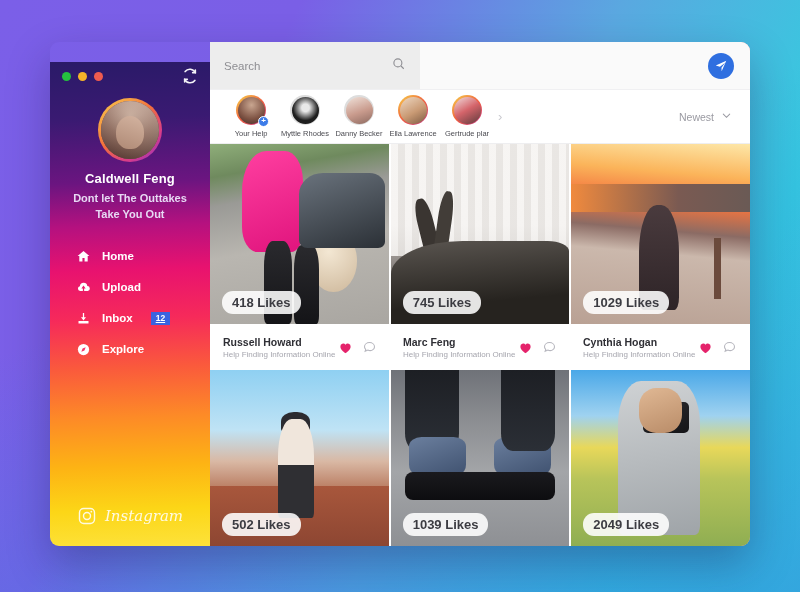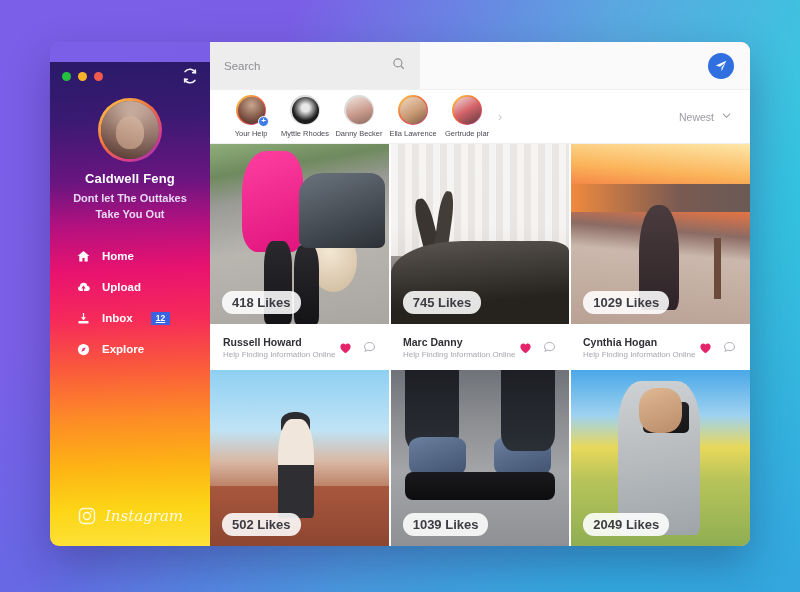--- a/index.html
+++ b/index.html
@@ -398,21 +398,21 @@
             </span>
             <span class="act">
               <svg viewBox="0 0 24 24" width="15" height="15" fill="none" stroke="#b6b6be" stroke-width="1.7">
                   <path d="M4 11a7 6 0 0 1 16 0 7 6 0 0 1-10.6 5.1L5 18l1-3.1A5.7 5.7 0 0 1 4 11z"></path>
                 </svg>
             </span>
           </div>
         </div>
         <div class="meta">
           <div class="meta-txt">
-            <div class="meta-name">Marc Danny</div>
+            <div class="meta-name">Marc Feng</div>
             <div class="meta-sub">Help Finding Information Online</div>
           </div>
           <div class="meta-acts">
             <span class="act">
               <svg viewBox="0 0 24 24" width="15" height="15" fill="#e5236b">
                   <path d="M12 21s-8.2-5-8.2-10.4A4.6 4.6 0 0 1 12 7.5a4.6 4.6 0 0 1 8.2 3.1C20.2 16 12 21 12 21z"></path>
                 </svg>
             </span>
             <span class="act">
               <svg viewBox="0 0 24 24" width="15" height="15" fill="none" stroke="#b6b6be" stroke-width="1.7">

